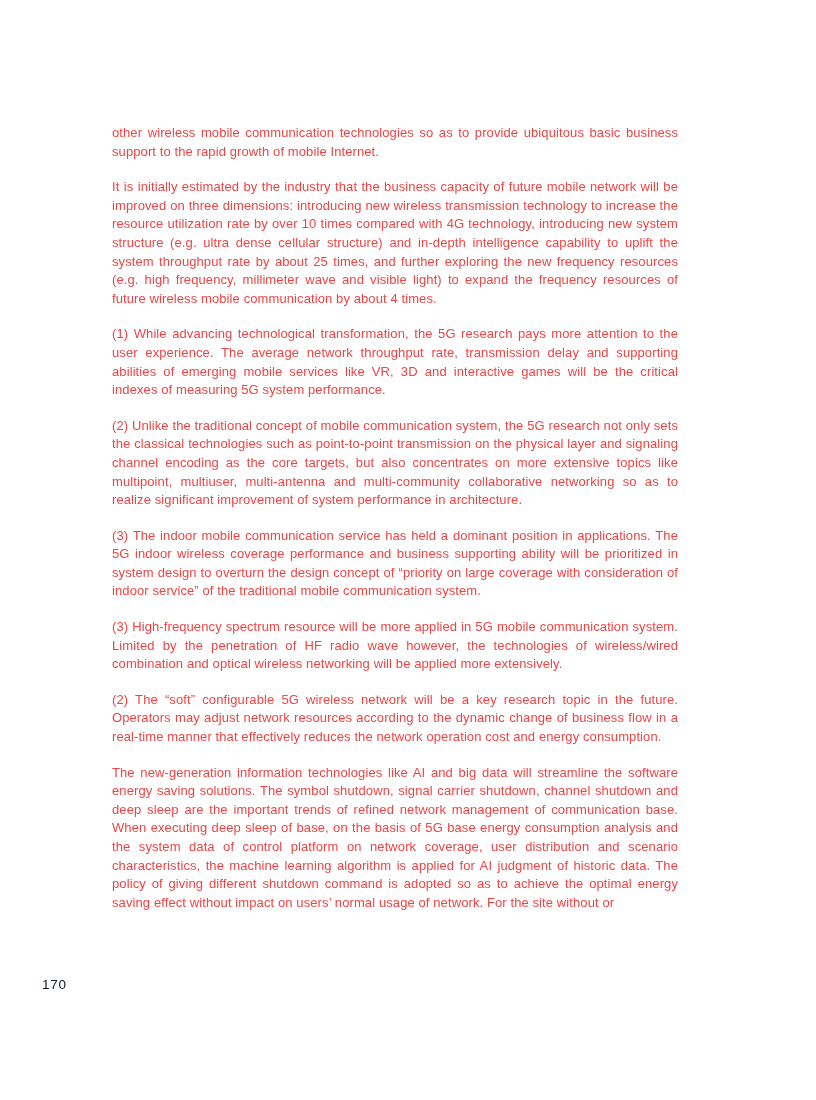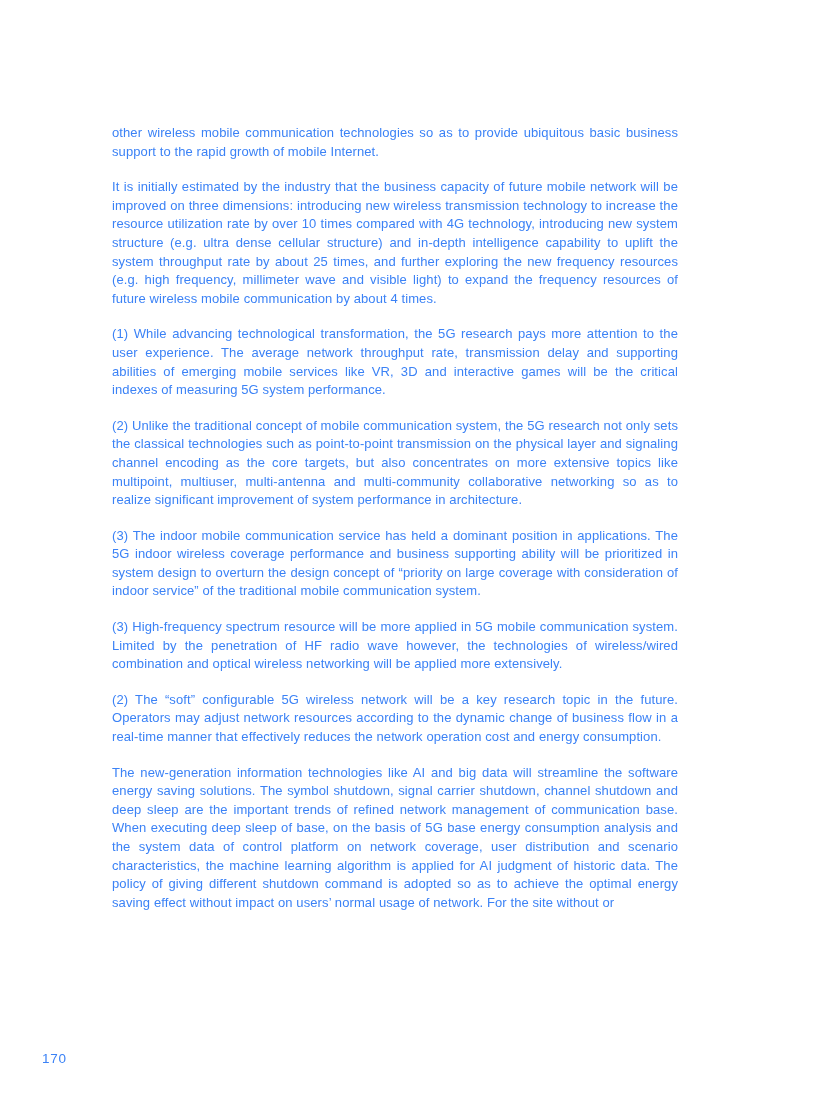--- a/index.html
+++ b/index.html
@@ -13,38 +13,38 @@
     height: 1100px;
     background: #ffffff;
     overflow: hidden;
     font-family: "Liberation Sans", "DejaVu Sans", sans-serif;
   }
   .content {
     position: absolute;
     left: 112px;
     top: 124px;
     width: 566px;
-    color: #3b82f6;
+    color: #ef4444;
     font-size: 13px;
     line-height: 18.6px;
     text-align: justify;
     letter-spacing: 0.1px;
   }
   .para {
     margin: 0 0 17px 0;
   }
   .para:last-child {
     margin-bottom: 16px;
   }
   .folio {
     position: absolute;
     left: 42px;
-    top: 1051px;
+    top: 977px;
     font-size: 13.5px;
-    color: #3b82f6;
+    color: #0f172a;
     letter-spacing: 0.8px;
   }
 </style>
 </head>
 <body>
 
 <div class="page">
   <div class="content">
     <p class="para">other wireless mobile communication technologies so as to provide ubiquitous basic business support to the rapid growth of mobile Internet.</p>
     <p class="para">It is initially estimated by the industry that the business capacity of future mobile network will be improved on three dimensions: introducing new wireless transmission technology to increase the resource utilization rate by over 10 times compared with 4G technology, introducing new system structure (e.g. ultra dense cellular structure) and in-depth intelligence capability to uplift the system throughput rate by about 25 times, and further exploring the new frequency resources (e.g. high frequency, millimeter wave and visible light) to expand the frequency resources of future wireless mobile communication by about 4 times.</p>

